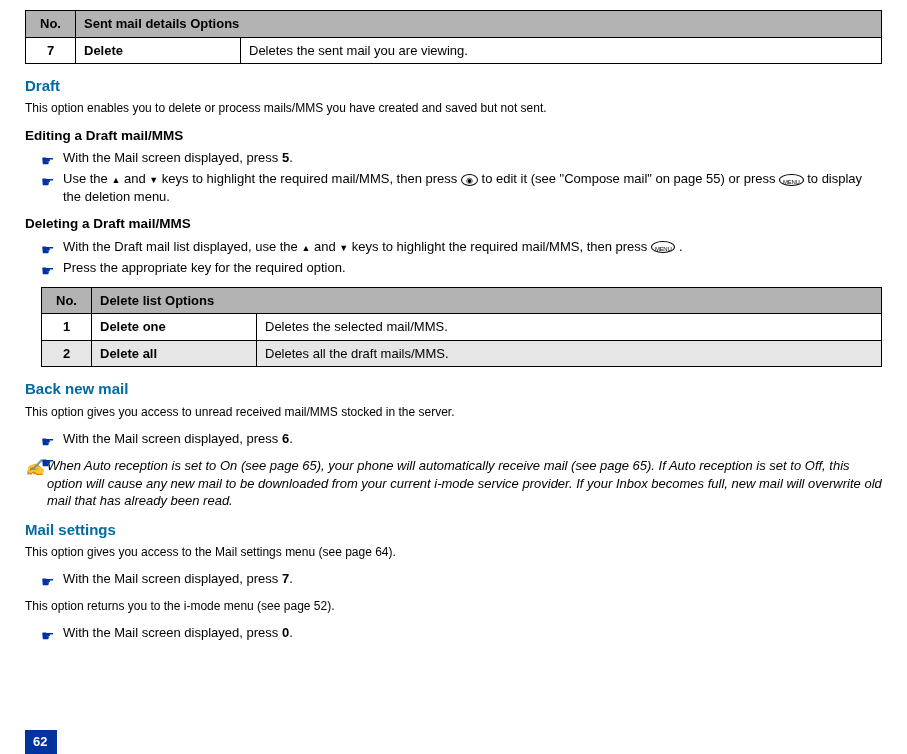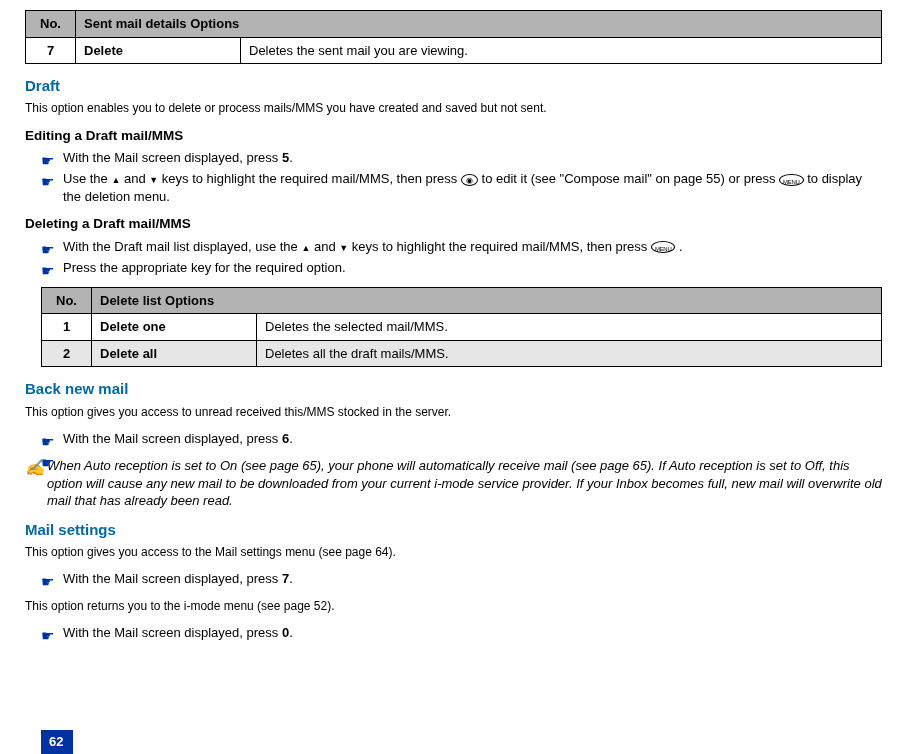--- a/index.html
+++ b/index.html
@@ -102,21 +102,21 @@
     }
     .menu-key {
       font-size: 6px;
       letter-spacing: -0.3px;
       padding: 1px 3px;
     }
     .center-key::before { content: "◉"; font-size: 8px; }
     .page-num {
       position: absolute;
       bottom: 0;
-      left: 16px;
+      left: 0;
       background: #0033a0;
       color: #fff;
       font-weight: bold;
       font-size: 13px;
       padding: 3px 10px 3px 8px;
     }
     .page-wrap {
       position: relative;
       min-height: 744px;
       padding-bottom: 30px;
@@ -184,21 +184,21 @@
     </tr>
     <tr>
       <td class="col-no gray-cell"><b>2</b></td>
       <td class="col-opt gray-cell"><b>Delete all</b></td>
       <td class="gray-cell">Deletes all the draft mails/MMS.</td>
     </tr>
   </tbody>
 </table>
 
 <div class="section-title">Back new mail</div>
-<div class="section-desc">This option gives you access to unread received this/MMS stocked in the server.</div>
+<div class="section-desc">This option gives you access to unread received mail/MMS stocked in the server.</div>
 <ul class="bullet-list">
   <li>
     <span class="bullet-icon">☛</span>
     <span>With the Mail screen displayed, press </span><b>6</b><span>.</span>
   </li>
   <li>
     <span class="bullet-icon">☛</span>
   </li>
 </ul>
 <div class="note-row">

